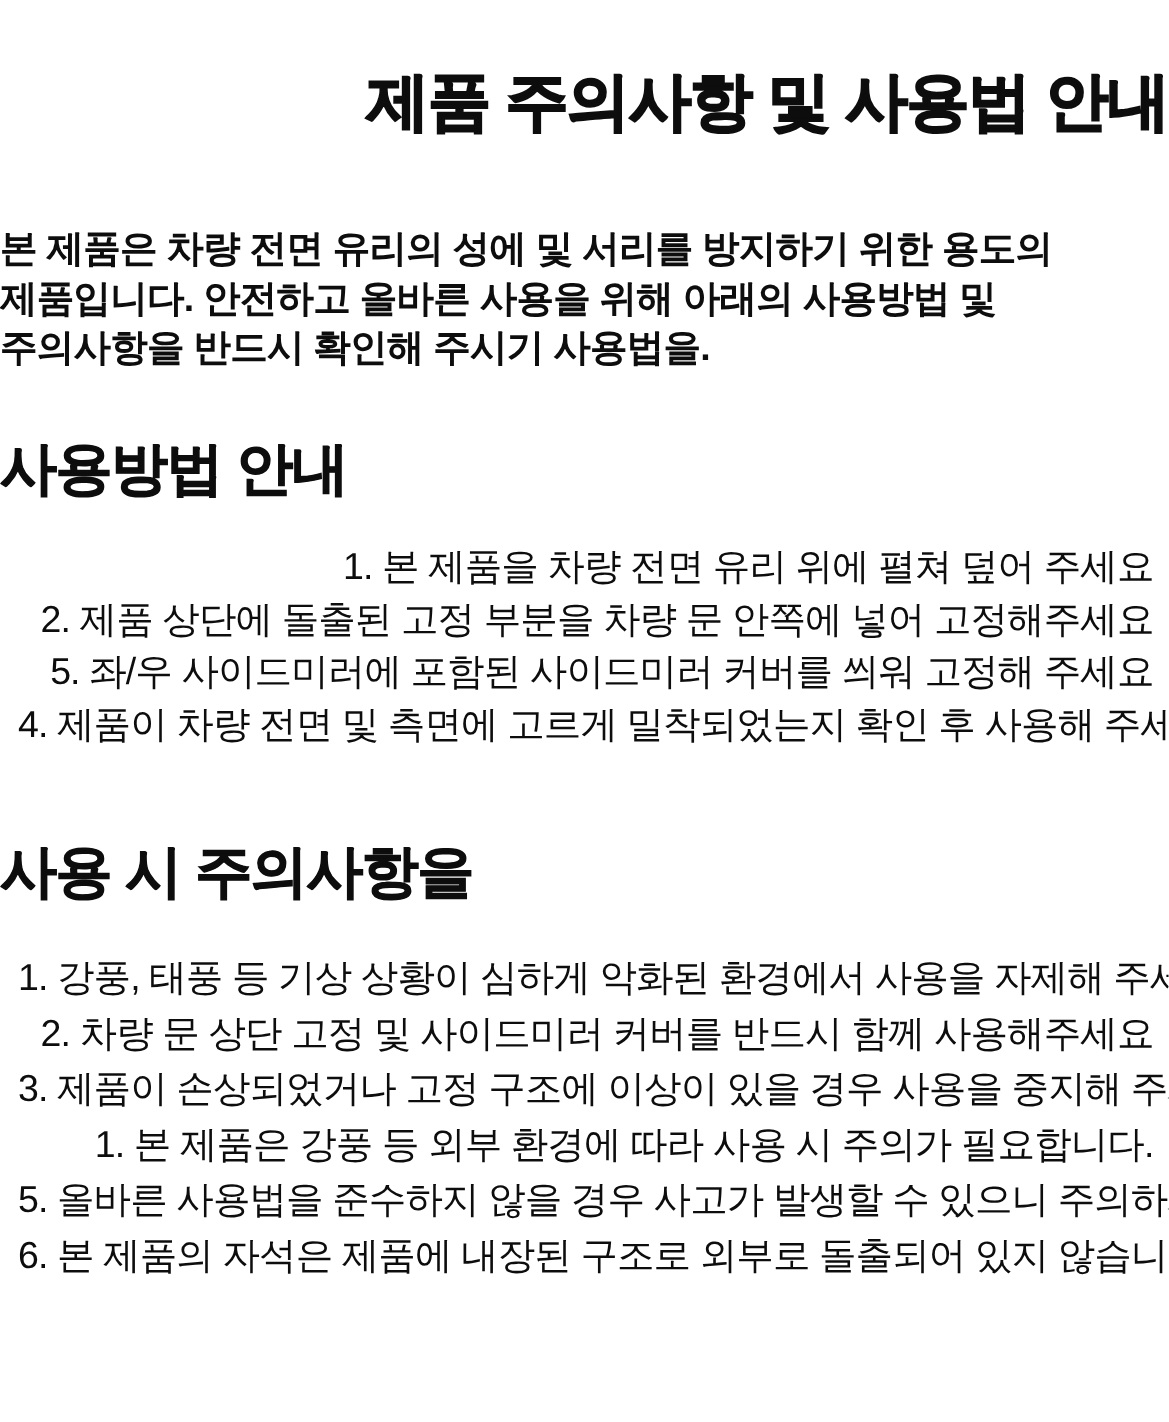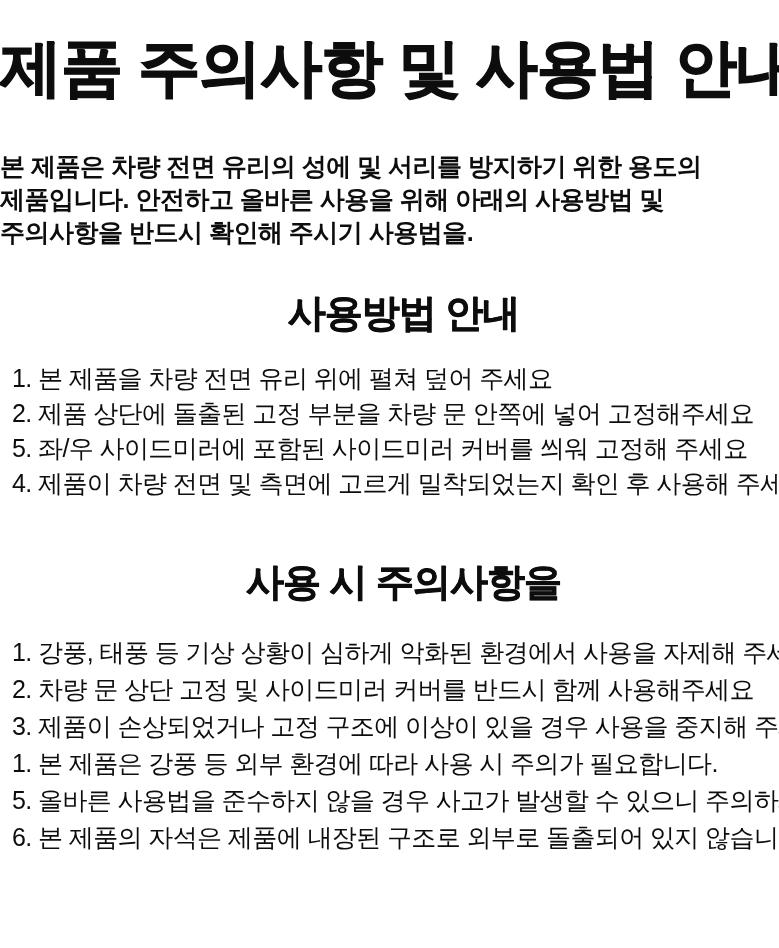--- a/index.html
+++ b/index.html
@@ -16,62 +16,60 @@
     -webkit-font-smoothing: antialiased;
   }
   .doc {
     width: 779px;
     height: 948px;
     box-sizing: border-box;
   }
   .page-title {
     margin: 0;
     padding-top: 32px;
-    font-size: 62px;
+    font-size: 42px;
     line-height: 72px;
     font-weight: 900;
-    text-align: center;
+    text-align: right;
     letter-spacing: -1px;
     -webkit-text-stroke: 1.3px #0d0d0d;
     white-space: nowrap;
   }
   .intro {
     margin: 46px 0 0 0;
     font-size: 25px;
     line-height: 33px;
     font-weight: 600;
     text-align: left;
     letter-spacing: -0.5px;
   }
   .intro .line {
     display: block;
   }
   .section-heading {
     margin: 0;
     font-size: 38px;
     line-height: 48px;
     font-weight: 800;
-    text-align: center;
     letter-spacing: -1px;
-    padding-left: 28px;
     -webkit-text-stroke: 0.7px #0d0d0d;
   }
   .heading-usage {
     margin-top: 40px;
   }
   .heading-caution {
     margin-top: 57px;
   }
   .list {
     margin: 0;
     padding: 0 10px 0 12px;
     font-size: 25px;
     font-weight: 500;
     letter-spacing: -0.6px;
-    text-align: left;
+    text-align: right;
   }
   .list-usage {
     margin-top: 24px;
   }
   .list-usage .list-item {
     line-height: 35px;
   }
   .list-caution {
     margin-top: 28px;
   }

